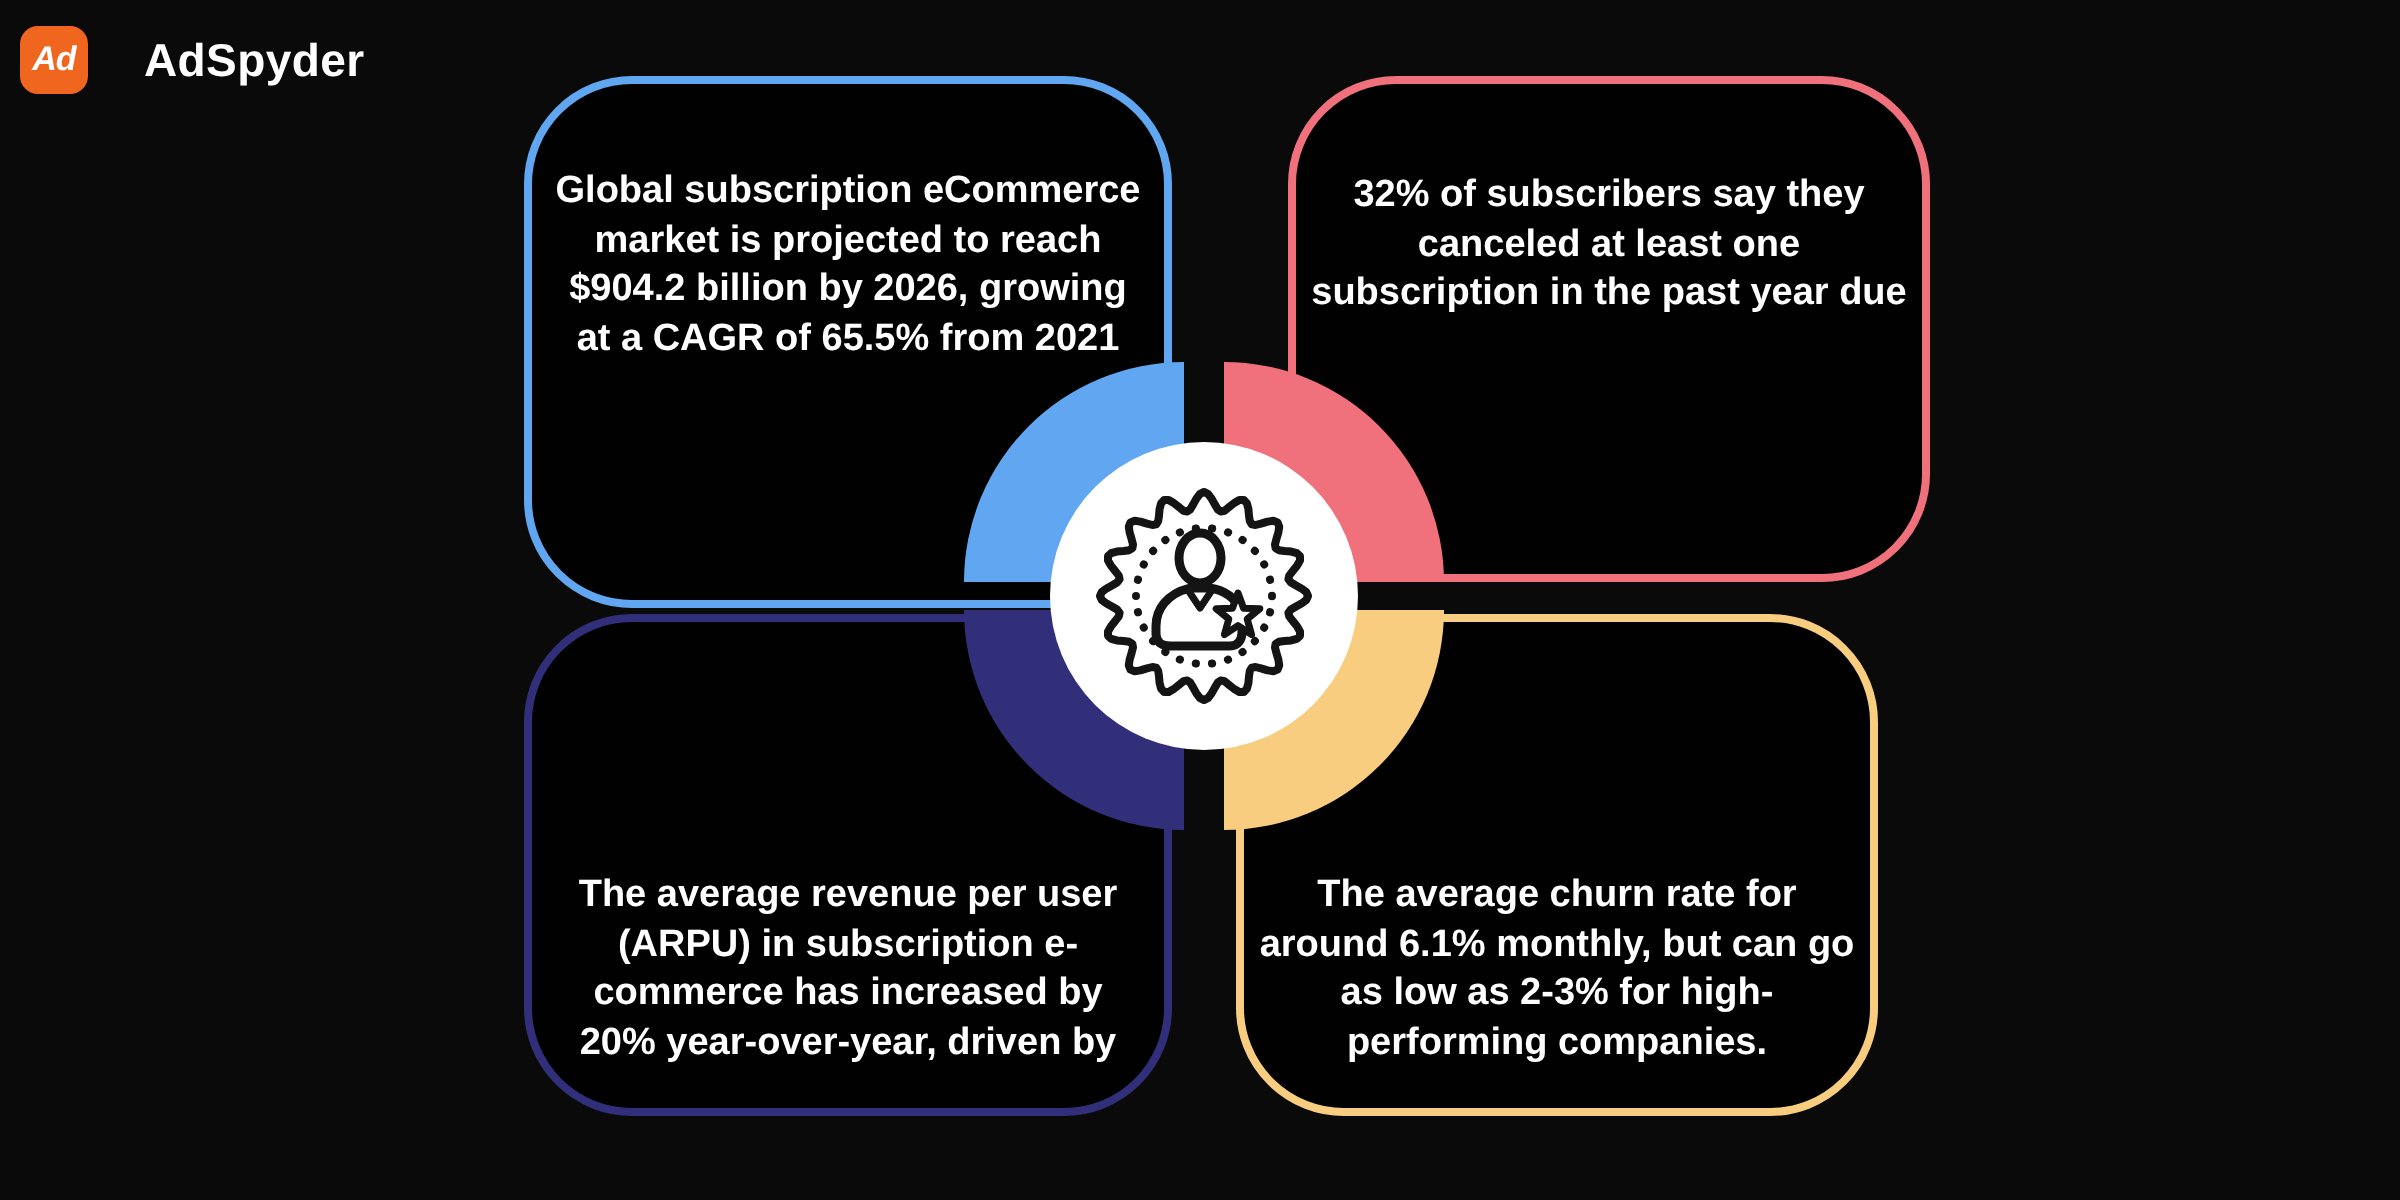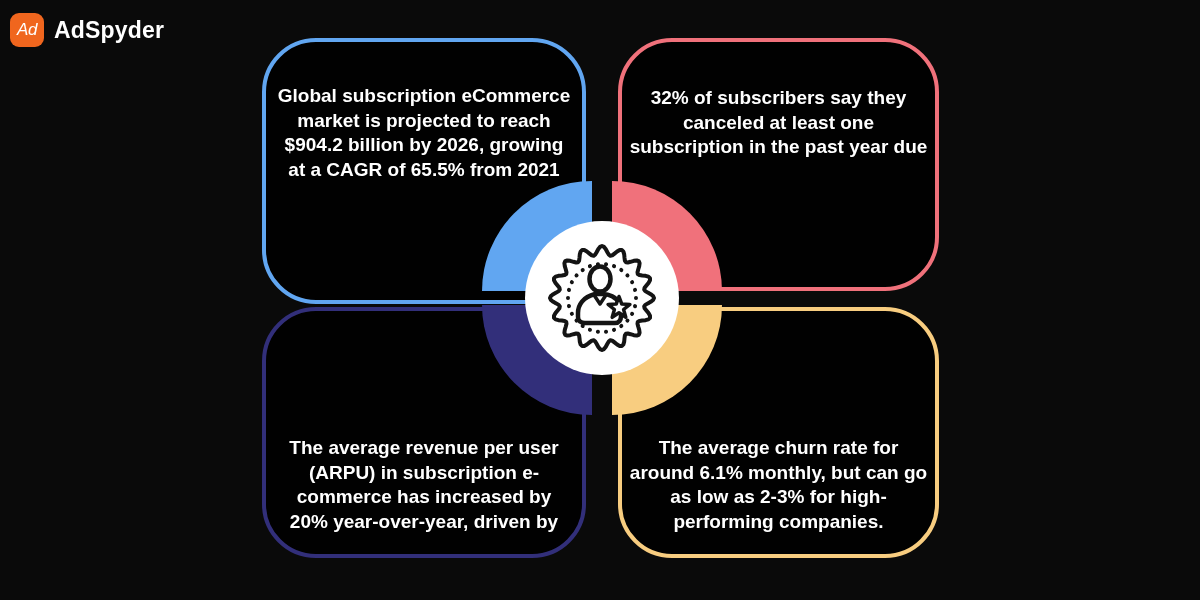--- a/index.html
+++ b/index.html
@@ -5,30 +5,30 @@
   html,body{margin:0;padding:0;background:#0a0a0a;}
   .stage{
     position:relative;width:1200px;height:600px;overflow:hidden;
     background:#0a0a0a;font-family:"Liberation Sans",sans-serif;
   }
   
   .logo{position:absolute;left:10px;top:13px;display:flex;align-items:center;gap:10px;}
   .logo-mark{
     width:34px;height:34px;border-radius:9px;
     display:flex;align-items:center;justify-content:center;
-    color:#fff;font-weight:400;font-style:italic;font-size:17px;letter-spacing:-0.5px;
+    color:#fff;font-weight:700;font-style:italic;font-size:17px;letter-spacing:-0.5px;
   }
-  .logo-name{color:#fff;font-weight:700;font-size:23px;letter-spacing:.2px;}
+  .logo-name{color:#fff;font-weight:700;font-size:23px;letter-spacing:.2px;margin-left:18px;}
   
   .card{
     position:absolute;background:#010101;border:4px solid #555;border-radius:54px;
     box-sizing:border-box;display:flex;flex-direction:column;align-items:center;
   }
   .card-tl{left:262px;top:38px;width:324px;height:266px;justify-content:flex-start;padding-top:42px;}
-  .card-tr{left:618px;top:38px;width:321px;height:253px;justify-content:flex-start;padding-top:44px;}
+  .card-tr{left:644px;top:38px;width:321px;height:253px;justify-content:flex-start;padding-top:44px;}
   .card-bl{left:262px;top:307px;width:324px;height:251px;justify-content:flex-end;padding-bottom:20px;}
   .card-br{left:618px;top:307px;width:321px;height:251px;justify-content:flex-end;padding-bottom:20px;}
   .card-text{color:#fff;font-weight:700;font-size:19px;line-height:24.5px;text-align:center;}
   .card-text .line{white-space:nowrap;}
   
   .disc{position:absolute;width:110px;height:110px;background:#555;}
   .disc-tl{left:482px;top:181px;border-radius:110px 0 0 0;}
   .disc-tr{left:612px;top:181px;border-radius:0 110px 0 0;}
   .disc-bl{left:482px;top:305px;border-radius:0 0 0 110px;}
   .disc-br{left:612px;top:305px;border-radius:0 0 110px 0;}

